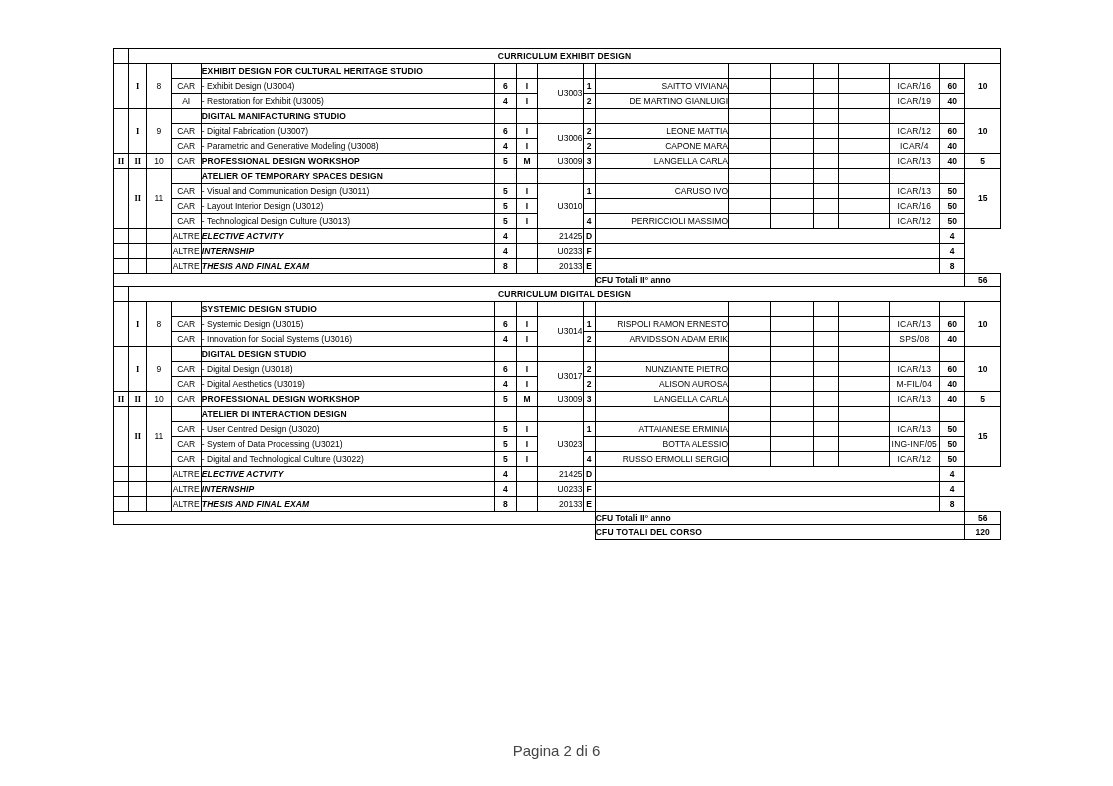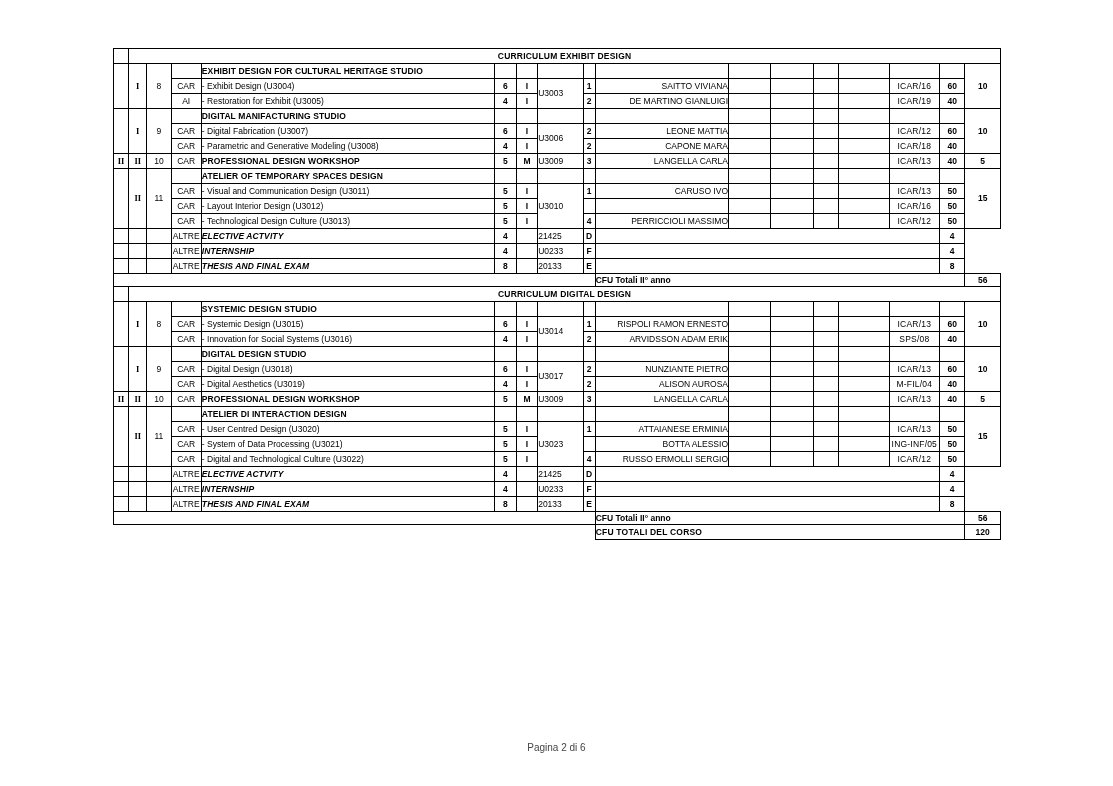--- a/index.html
+++ b/index.html
@@ -49,31 +49,31 @@
   .docente{font-size:8.5px;text-align:right;padding-left:3px;}
   .roman{font-weight:bold;font-size:9px;text-align:center;color:#00008b;font-family:"Liberation Serif",serif;}
   .numcol{font-size:8.5px;text-align:center;}
   .curtitle{font-weight:bold;font-size:10.5px;color:#00007f;text-align:center;height:15px;letter-spacing:0.2px;}
   .totlabel{font-weight:bold;font-size:9.5px;text-align:left;padding-left:3px;margin-left:28px;}
   .totval{font-weight:bold;font-size:10px;text-align:center;color:#c00000;margin-top:40px;}
   .coursetot{font-weight:bold;font-size:10.5px;color:#0000ff;text-align:left;padding-left:4px;letter-spacing:0.2px;}
   .coursetotval{font-weight:bold;font-size:10.5px;color:#0000ff;text-align:center;}
   .smallb{font-weight:bold;font-size:8.5px;text-align:center;}
   .bigb{font-weight:bold;font-size:9px;text-align:center;}
-  .code{font-size:8px;text-align:left;}
+  .code{font-size:8px;text-align:right;}
 
   
   .hatch{
     background-image:repeating-linear-gradient(135deg,#000 0 1.2px,#ffffff 1.2px 3.4px);
     background-color:#ffffff;
   }
   tr.hatchrow td{height:12px;}
 
   .footer{position:absolute;left:0;top:742px;width:1113px;text-align:center;
-          font-size:10px;color:#444;font-family:"Liberation Sans",sans-serif;}
+          font-size:15px;color:#444;font-family:"Liberation Sans",sans-serif;}
   .nb{border:none !important;}
 </style>
 </head>
 <body>
 
 <div id="sheet">
 
   <table class="grid">
     <colgroup>
       <col class="c-mark">
@@ -185,21 +185,21 @@
           <td class="tip">CAR</td>
           <td class="course">- Parametric and Generative Modeling (U3008)</td>
           <td class="smallb center">4</td>
           <td class="smallb center">I</td>
           <td class="smallb center">2</td>
           <td class="docente">CAPONE MARA</td>
           <td class=" white"></td>
           <td class=" white"></td>
           <td class=" white"></td>
           <td class=" white"></td>
-          <td class="ssd">ICAR/18</td>
+          <td class="ssd">ICAR/4</td>
           <td class="smallb center">40</td>
         </tr>
         <tr>
           <td class="yellow roman">II</td>
           <td class="cyan roman">II</td>
           <td class="numcol">10</td>
           <td class="tip">CAR</td>
           <td class="green studio">PROFESSIONAL DESIGN WORKSHOP</td>
           <td class="green smallb">5</td>
           <td class="green smallb">M</td>

